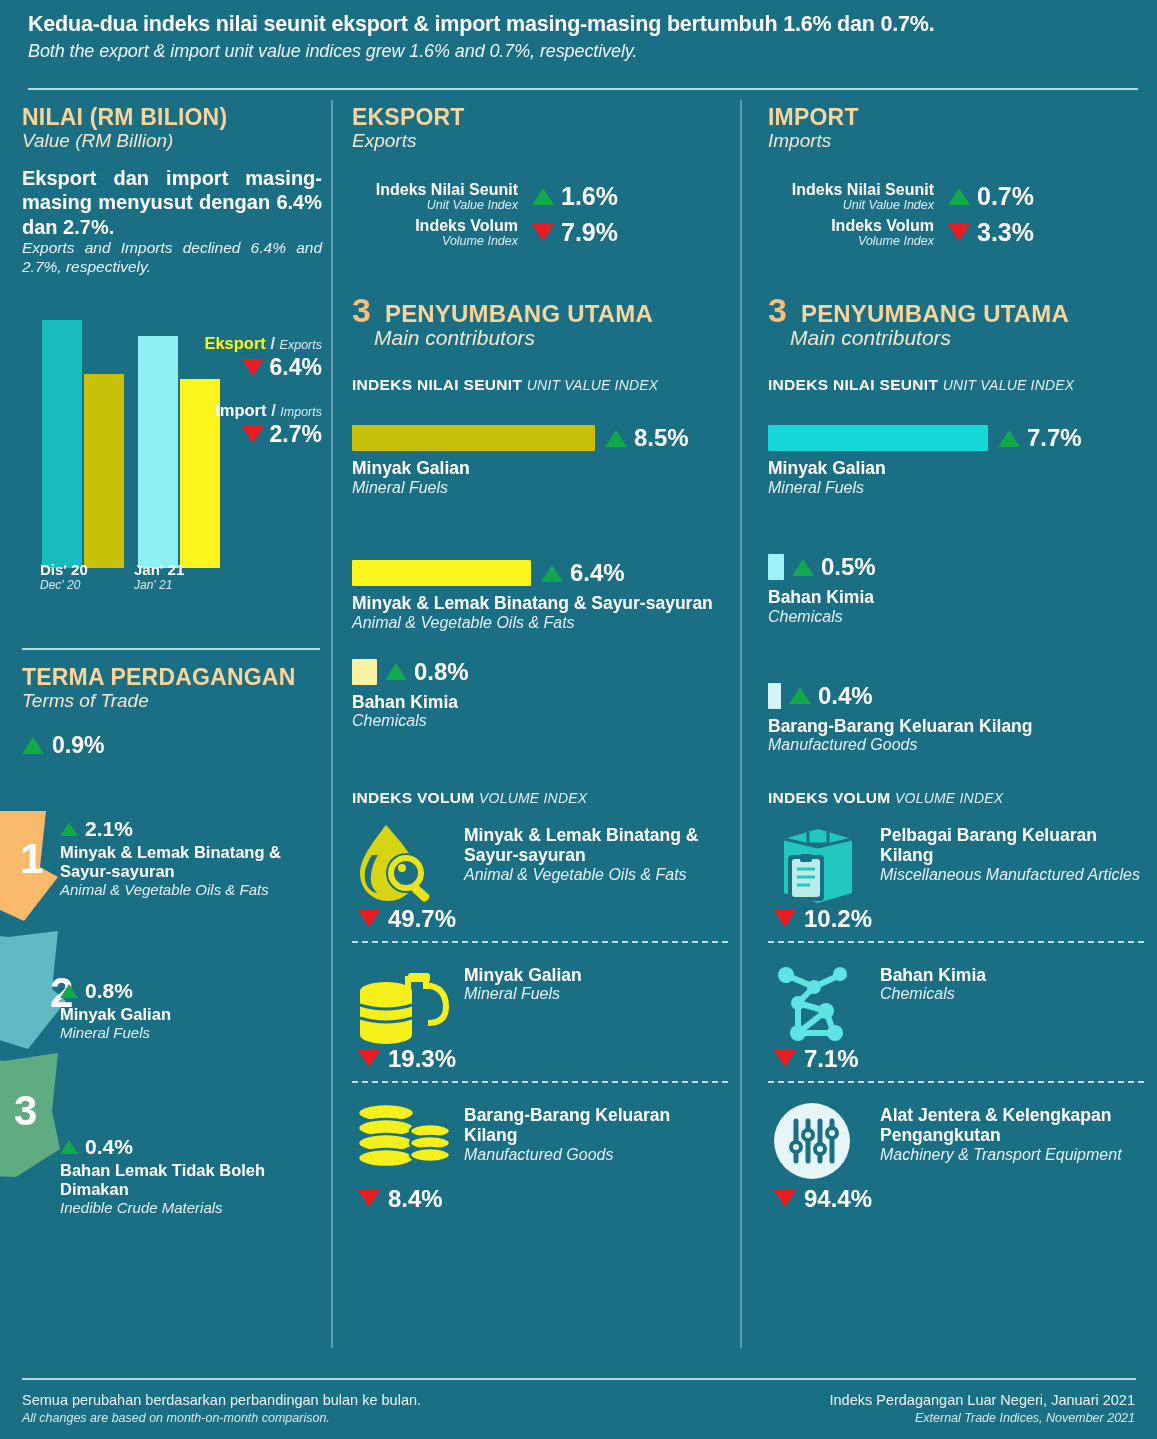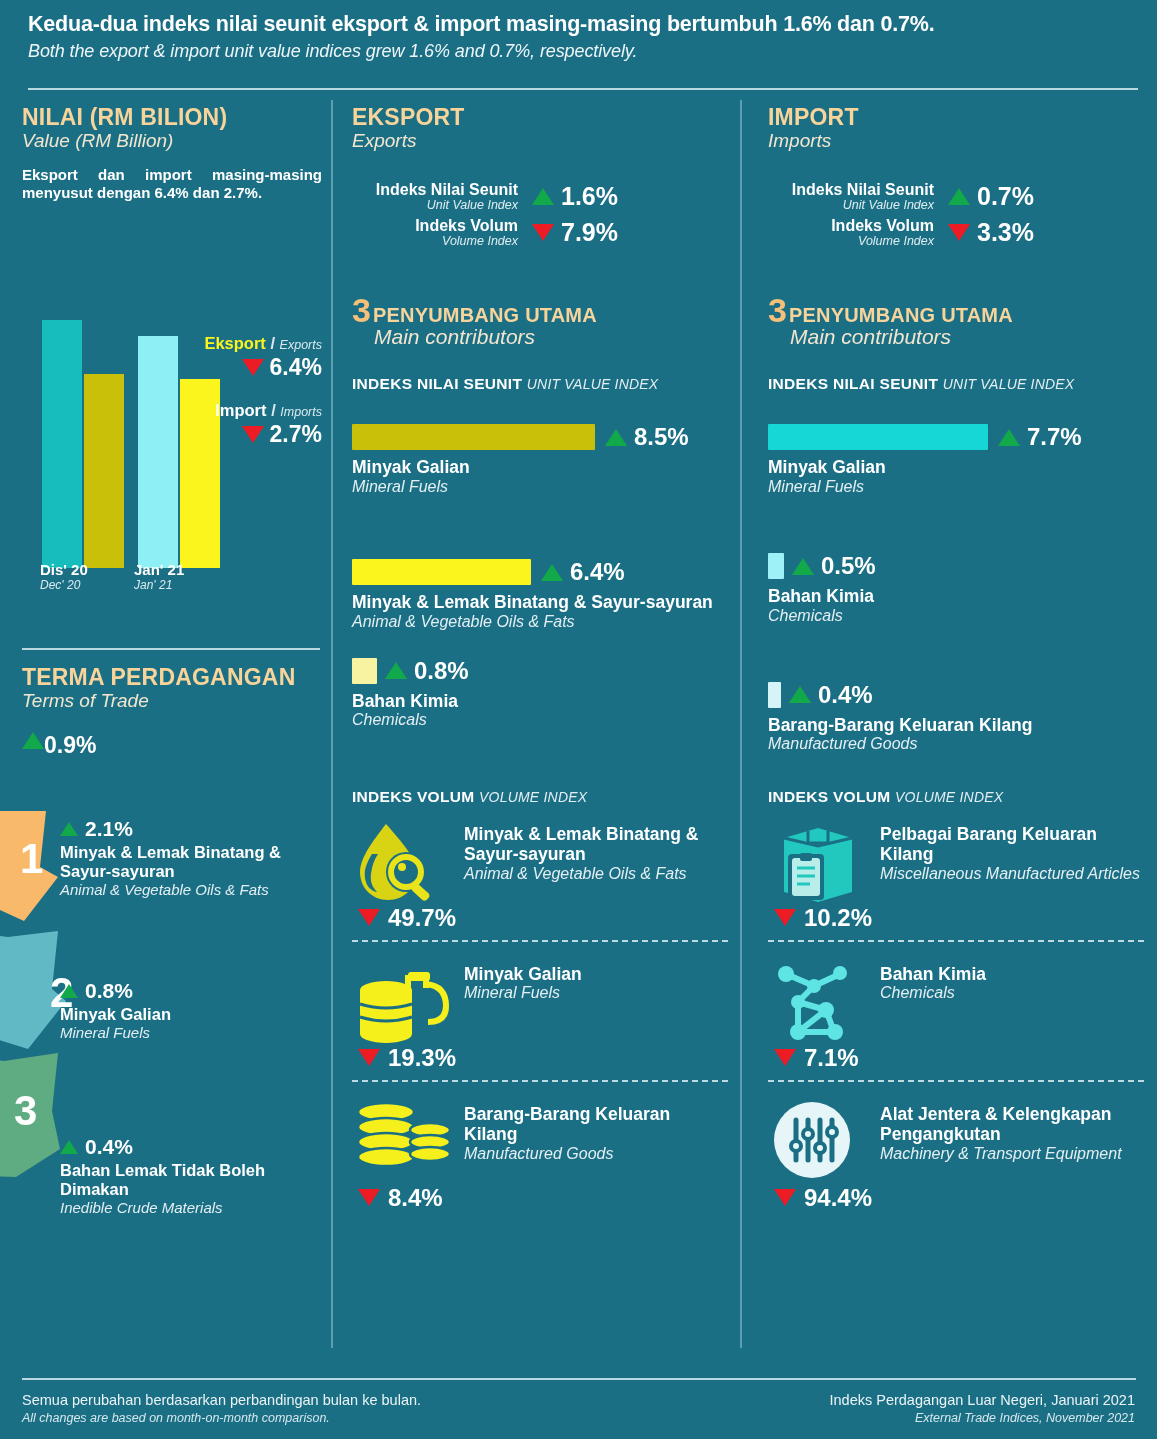--- a/index.html
+++ b/index.html
@@ -30,21 +30,21 @@
   .vdiv { position: absolute; top: 100px; width: 2px; height: 1248px; background: #5d9fb0; }
   .vdiv.a { left: 331px; }
   .vdiv.b { left: 740px; }
 
   
   .sec-title { font-size: 23px; font-weight: bold; color: #f8d49a; letter-spacing: 0.2px; }
   .sec-sub   { font-size: 19px; font-style: italic; color: #f2e6cf; margin-top: -1px; }
 
   
   .colL { position: absolute; left: 22px; top: 104px; width: 300px; }
-  .lead-bm { font-size: 15px; font-weight: bold; color: #ffffff; line-height: 1.22;
+  .lead-bm { font-size: 20px; font-weight: bold; color: #ffffff; line-height: 1.22;
              margin-top: 14px; text-align: justify; }
   .lead-en { font-size: 15.5px; font-style: italic; color: #e8f2f5; line-height: 1.2;
              text-align: justify; }
 
   
   .chart { position: absolute; left: 22px; top: 296px; width: 300px; height: 310px; }
   .bar { position: absolute; bottom: 38px; width: 40px; }
   .bar .bval {
     position: absolute; left: 50%; transform: translateX(-50%); bottom: 100%;
     margin-bottom: 3px; font-size: 20px; font-weight: bold; color: #ffffff; white-space: nowrap;
@@ -56,22 +56,22 @@
             color: #dceaef; margin-top: 0px; }
   .legend { position: absolute; right: 0px; top: 38px; width: 118px; text-align: right; }
   .lg-name { font-size: 16.5px; font-weight: bold; white-space: nowrap; }
   .lg-name i { font-weight: normal; font-size: 12.5px; font-style: italic; color: #dceaef; }
   .lg-val { font-size: 23px; font-weight: bold; color: #ffffff; white-space: nowrap;
             margin-top: 1px; display: flex; align-items: center; justify-content: flex-end; gap: 6px;}
 
   
   .tot-rule { position: absolute; left: 22px; top: 648px; width: 298px; height: 2px; background: #b9d9e0; }
   .tot { position: absolute; left: 22px; top: 664px; width: 300px; }
-  .tot-main { font-size: 23px; font-weight: bold; color: #ffffff; display: flex; 
-              gap: 0; margin-top: 20px; }
+  .tot-main { font-size: 23px; font-weight: bold; color: #ffffff; display: flex; align-items: center;
+              gap: 8px; margin-top: 20px; }
 
   .rank-wrap { position: absolute; left: 0px; top: 805px; width: 331px; height: 470px; }
   .seg { position: absolute; left: -46px; width: 112px; height: 128px; }
   .ritem { position: absolute; left: 60px; width: 262px; }
   .ritem .rv { font-size: 21px; font-weight: bold; color: #ffffff; display: flex;
                align-items: center; gap: 7px; }
   .ritem .rn { font-size: 16.5px; font-weight: bold; color: #ffffff; line-height: 1.16; margin-top: 2px; }
   .ritem .re { font-size: 15px; font-style: italic; color: #e3eff3; line-height: 1.15; }
 
   
@@ -81,21 +81,21 @@
   .idx-block { margin-top: 30px; }
   .idx-row { display: flex; align-items: flex-start; }
   .idx-lbl { text-align: right; }
   .idx-lbl .bm { font-size: 16px; font-weight: bold; color: #ffffff; line-height: 1.0; }
   .idx-lbl .en { font-size: 12.5px; font-style: italic; color: #dfeef2; line-height: 1.25; }
   .idx-val { font-size: 25px; font-weight: bold; color: #ffffff; display: flex; align-items: center;
              gap: 7px; margin-left: 14px; white-space: nowrap; }
 
   .mc-head { display: flex; align-items: baseline; margin-top: 46px; }
   .mc-num { font-size: 34px; font-weight: bold; color: #f5c07a; line-height: 0.9; }
-  .mc-bm  { font-size: 20px; font-weight: bold; color: #f8d49a; letter-spacing: 0.2px; margin-left: 2px; }
+  .mc-bm  { font-size: 24px; font-weight: bold; color: #f8d49a; letter-spacing: 0.2px; margin-left: 14px; }
   .mc-en  { font-size: 21px; font-style: italic; color: #f2e6cf; margin-left: 22px; margin-top: -2px; }
 
   .sub-head { margin-top: 26px; font-size: 15.5px; font-weight: bold; color: #ffffff; letter-spacing: 0.3px;}
   .sub-head i { font-weight: normal; font-style: italic; font-size: 14px; color: #e3eff3; letter-spacing: 0.2px;}
 
   .uv-item { margin-top: 22px; }
   .uv-row { display: flex; align-items: center; gap: 10px; }
   .uv-bar { height: 26px; border-radius: 1px; }
   .uv-pct { font-size: 24px; font-weight: bold; color: #ffffff; display: flex; align-items: center;
             gap: 7px; white-space: nowrap; }
@@ -139,20 +139,21 @@
     <div class="hd-rule"></div>
   </div>
 
   <div class="vdiv a"></div>
   <div class="vdiv b"></div>
 
   <div class="colL">
     <div class="sec-title">NILAI (RM BILION)</div>
     <div class="sec-sub">Value (RM Billion)</div>
     <div class="lead-bm">Eksport dan import masing-masing menyusut dengan 6.4% dan 2.7%.</div>
+    <div class="lead-en">Exports and Imports declined 6.4% and 2.7%, respectively.</div>
   </div>
 
   <div class="chart">
 
     <div class="bar" style="left:20px;">
       <div class="bval">95.7</div>
       <div class="brect" style="height:248px;background:#17bcbc;"></div>
     </div>
 
     <div class="bar" style="left:62px;">

